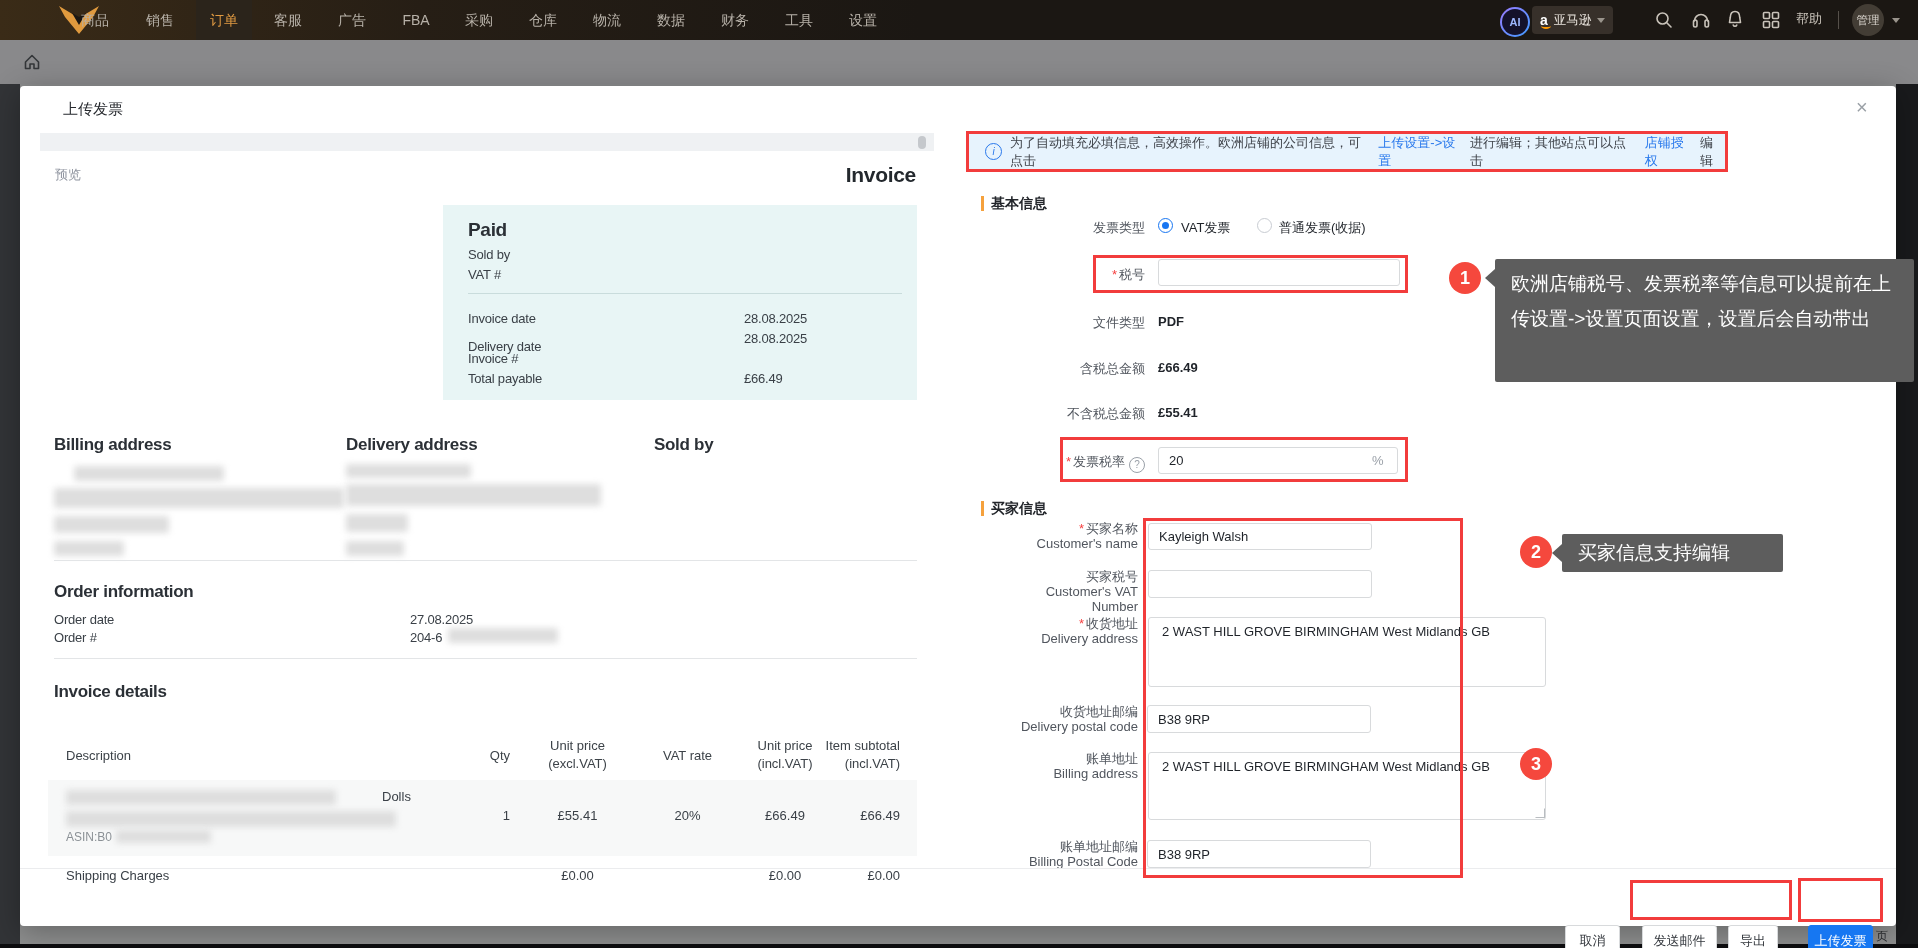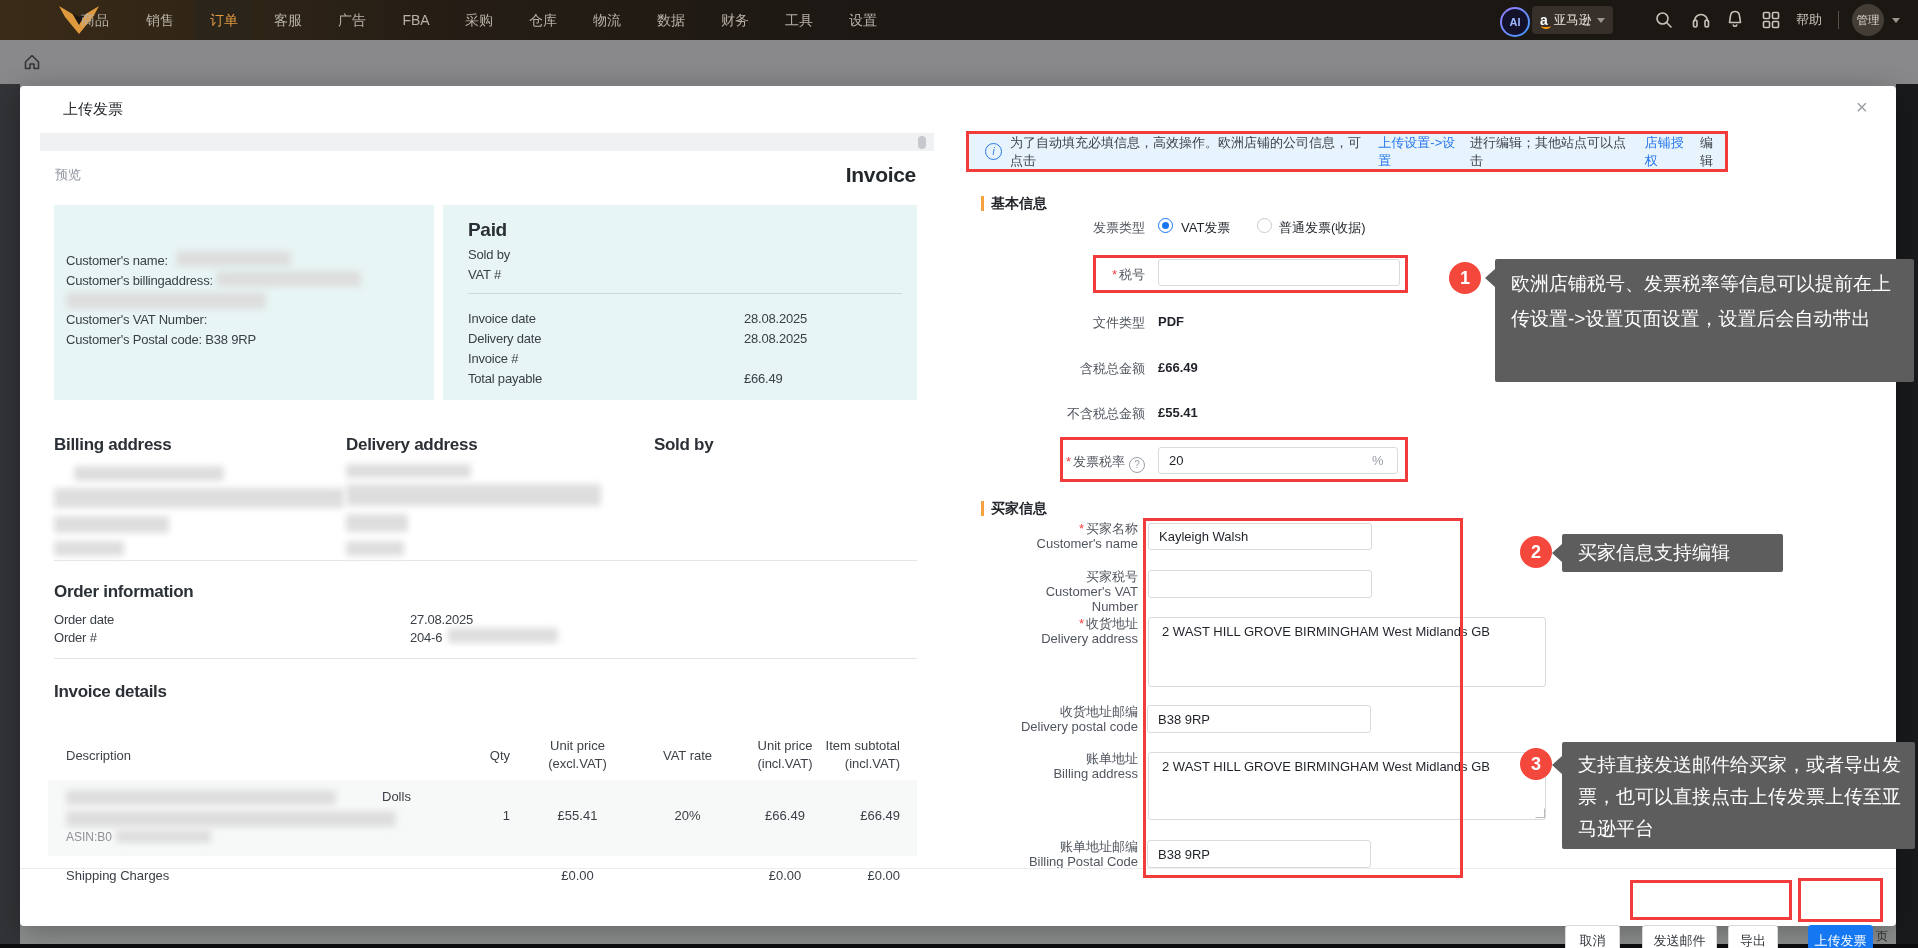--- a/index.html
+++ b/index.html
@@ -3,21 +3,21 @@
 <meta charset="utf-8">
 <style>
   html,body{margin:0;padding:0;background:#555;}
   #app{position:relative;width:1918px;height:948px;overflow:hidden;background:#f0f1f3;
        font-family:"Liberation Sans","DejaVu Sans",sans-serif;-webkit-font-smoothing:antialiased;}
   .a{position:absolute;}
   
   .nav{left:0;top:0;width:1918px;height:40px;background:linear-gradient(90deg,#3a2b17 0%,#261e15 22%,#1b1713 48%,#1b1713 100%);z-index:50;}
   .nav-item{top:0;height:40px;line-height:40px;font-size:14px;color:#b7b1a8;text-align:center;width:56px;cursor:pointer;}
   .nav-item.active{background:#2b241b;color:#e09a42;}
-  .nav-right{color:#c9c3ba;}
+  .nav-right{color:#c9c3ba;font-family:Liberation Mono, monospace;}
   .ai-badge{width:26px;height:26px;border-radius:50%;border:2px solid transparent;
     background:linear-gradient(#14122b,#14122b) padding-box,linear-gradient(135deg,#9b7bff,#3f9bff) border-box;
     color:#9db8ff;font-weight:bold;font-size:11px;display:flex;align-items:center;justify-content:center;}
   .store-box{height:28px;background:#37302a;border-radius:4px;display:flex;align-items:center;padding:0 8px;gap:6px;color:#e8e3dc;font-size:12.5px;}
   .caret{width:0;height:0;border-left:4px solid transparent;border-right:4px solid transparent;border-top:5px solid #9a948c;display:inline-block;}
   .avatar{width:32px;height:32px;border-radius:50%;background:#433d35;color:#ded9d2;font-size:11.5px;display:flex;align-items:center;justify-content:center;}
   .icon-svg{stroke:#c9c3ba;fill:none;stroke-width:1.6;stroke-linecap:round;stroke-linejoin:round;}
   
   .tabbar{left:0;top:40px;width:1918px;height:44px;background:#ecedef;z-index:1;}
   .tab1{left:49px;top:40px;width:108px;height:44px;background:#f6f7f8;border-right:1px solid #dcdee0;
@@ -168,38 +168,29 @@
 
   <div class="a modal">
     <div class="m modal-title">上传发票</div>
     <div class="m modal-close">×</div>
 
     <div class="m pvtop"></div>
     <div class="m pvpill"></div>
     <div class="m pv-label">预览</div>
     <div class="m inv-title">Invoice</div>
 
-    <div class="m cyan" style="left:34px;top:119px;width:380px;height:195px;">
-      <div class="a pvtext" style="left:12px;top:48px">Customer's name:</div>
-      <div class="redact" style="left:122px;top:46px;width:115px;height:16px"></div>
-      <div class="a pvtext" style="left:12px;top:68px">Customer's billingaddress:</div>
-      <div class="redact" style="left:162px;top:66px;width:145px;height:16px"></div>
-      <div class="redact" style="left:12px;top:87px;width:200px;height:17px"></div>
-      <div class="a pvtext" style="left:12px;top:107px">Customer's VAT Number:</div>
-      <div class="a pvtext" style="left:12px;top:127px">Customer's Postal code: B38 9RP</div>
-    </div>
 
     <div class="m cyan" style="left:423px;top:119px;width:474px;height:195px;">
       <div class="a pvhead" style="left:25px;top:14px;font-size:19px">Paid</div>
       <div class="a pvtext" style="left:25px;top:42px">Sold by</div>
       <div class="a pvtext" style="left:25px;top:62px">VAT #</div>
       <div class="a hr" style="left:25px;top:88px;width:434px;background:#c9dcdc"></div>
       <div class="a pvtext" style="left:25px;top:106px">Invoice date</div>
       <div class="a pvtext" style="left:301px;top:106px">28.08.2025</div>
-      <div class="a pvtext" style="left:25px;top:126px">Delivery date</div>
+      <div class="a pvtext" style="left:25px;top:134px">Delivery date</div>
       <div class="a pvtext" style="left:301px;top:126px">28.08.2025</div>
       <div class="a pvtext" style="left:25px;top:146px">Invoice #</div>
       <div class="a pvtext" style="left:25px;top:166px">Total payable</div>
       <div class="a pvtext" style="left:301px;top:166px">£66.49</div>
     </div>
 
     <div class="m pvhead" style="left:34px;top:349px;font-size:17px">Billing address</div>
     <div class="m pvhead" style="left:326px;top:349px;font-size:17px">Delivery address</div>
     <div class="m pvhead" style="left:634px;top:349px;font-size:17px">Sold by</div>
     <div class="redact" style="left:54px;top:380px;width:150px;height:15px"></div>
@@ -336,18 +327,14 @@
   <div class="tip" style="left:1495px;top:259px;width:419px;height:123px">
     <span class="arr" style="top:10px"></span>
     <span>欧洲店铺税号、发票税率等信息可以提前在上传设置-&gt;设置页面设置，设置后会自动带出</span>
   </div>
   <div class="badge" style="left:1520px;top:536px">2</div>
   <div class="tip" style="left:1562px;top:534px;width:221px;height:38px;padding-top:1px">
     <span class="arr" style="top:10px"></span>
     <span>买家信息支持编辑</span>
   </div>
   <div class="badge" style="left:1520px;top:748px">3</div>
-  <div class="tip" style="left:1562px;top:742px;width:353px;height:107px;line-height:32px">
-    <span class="arr" style="top:14px"></span>
-    <span>支持直接发送邮件给买家，或者导出发票，也可以直接点击上传发票上传至亚马逊平台</span>
-  </div>
 
 </div>
 
 </body></html>

